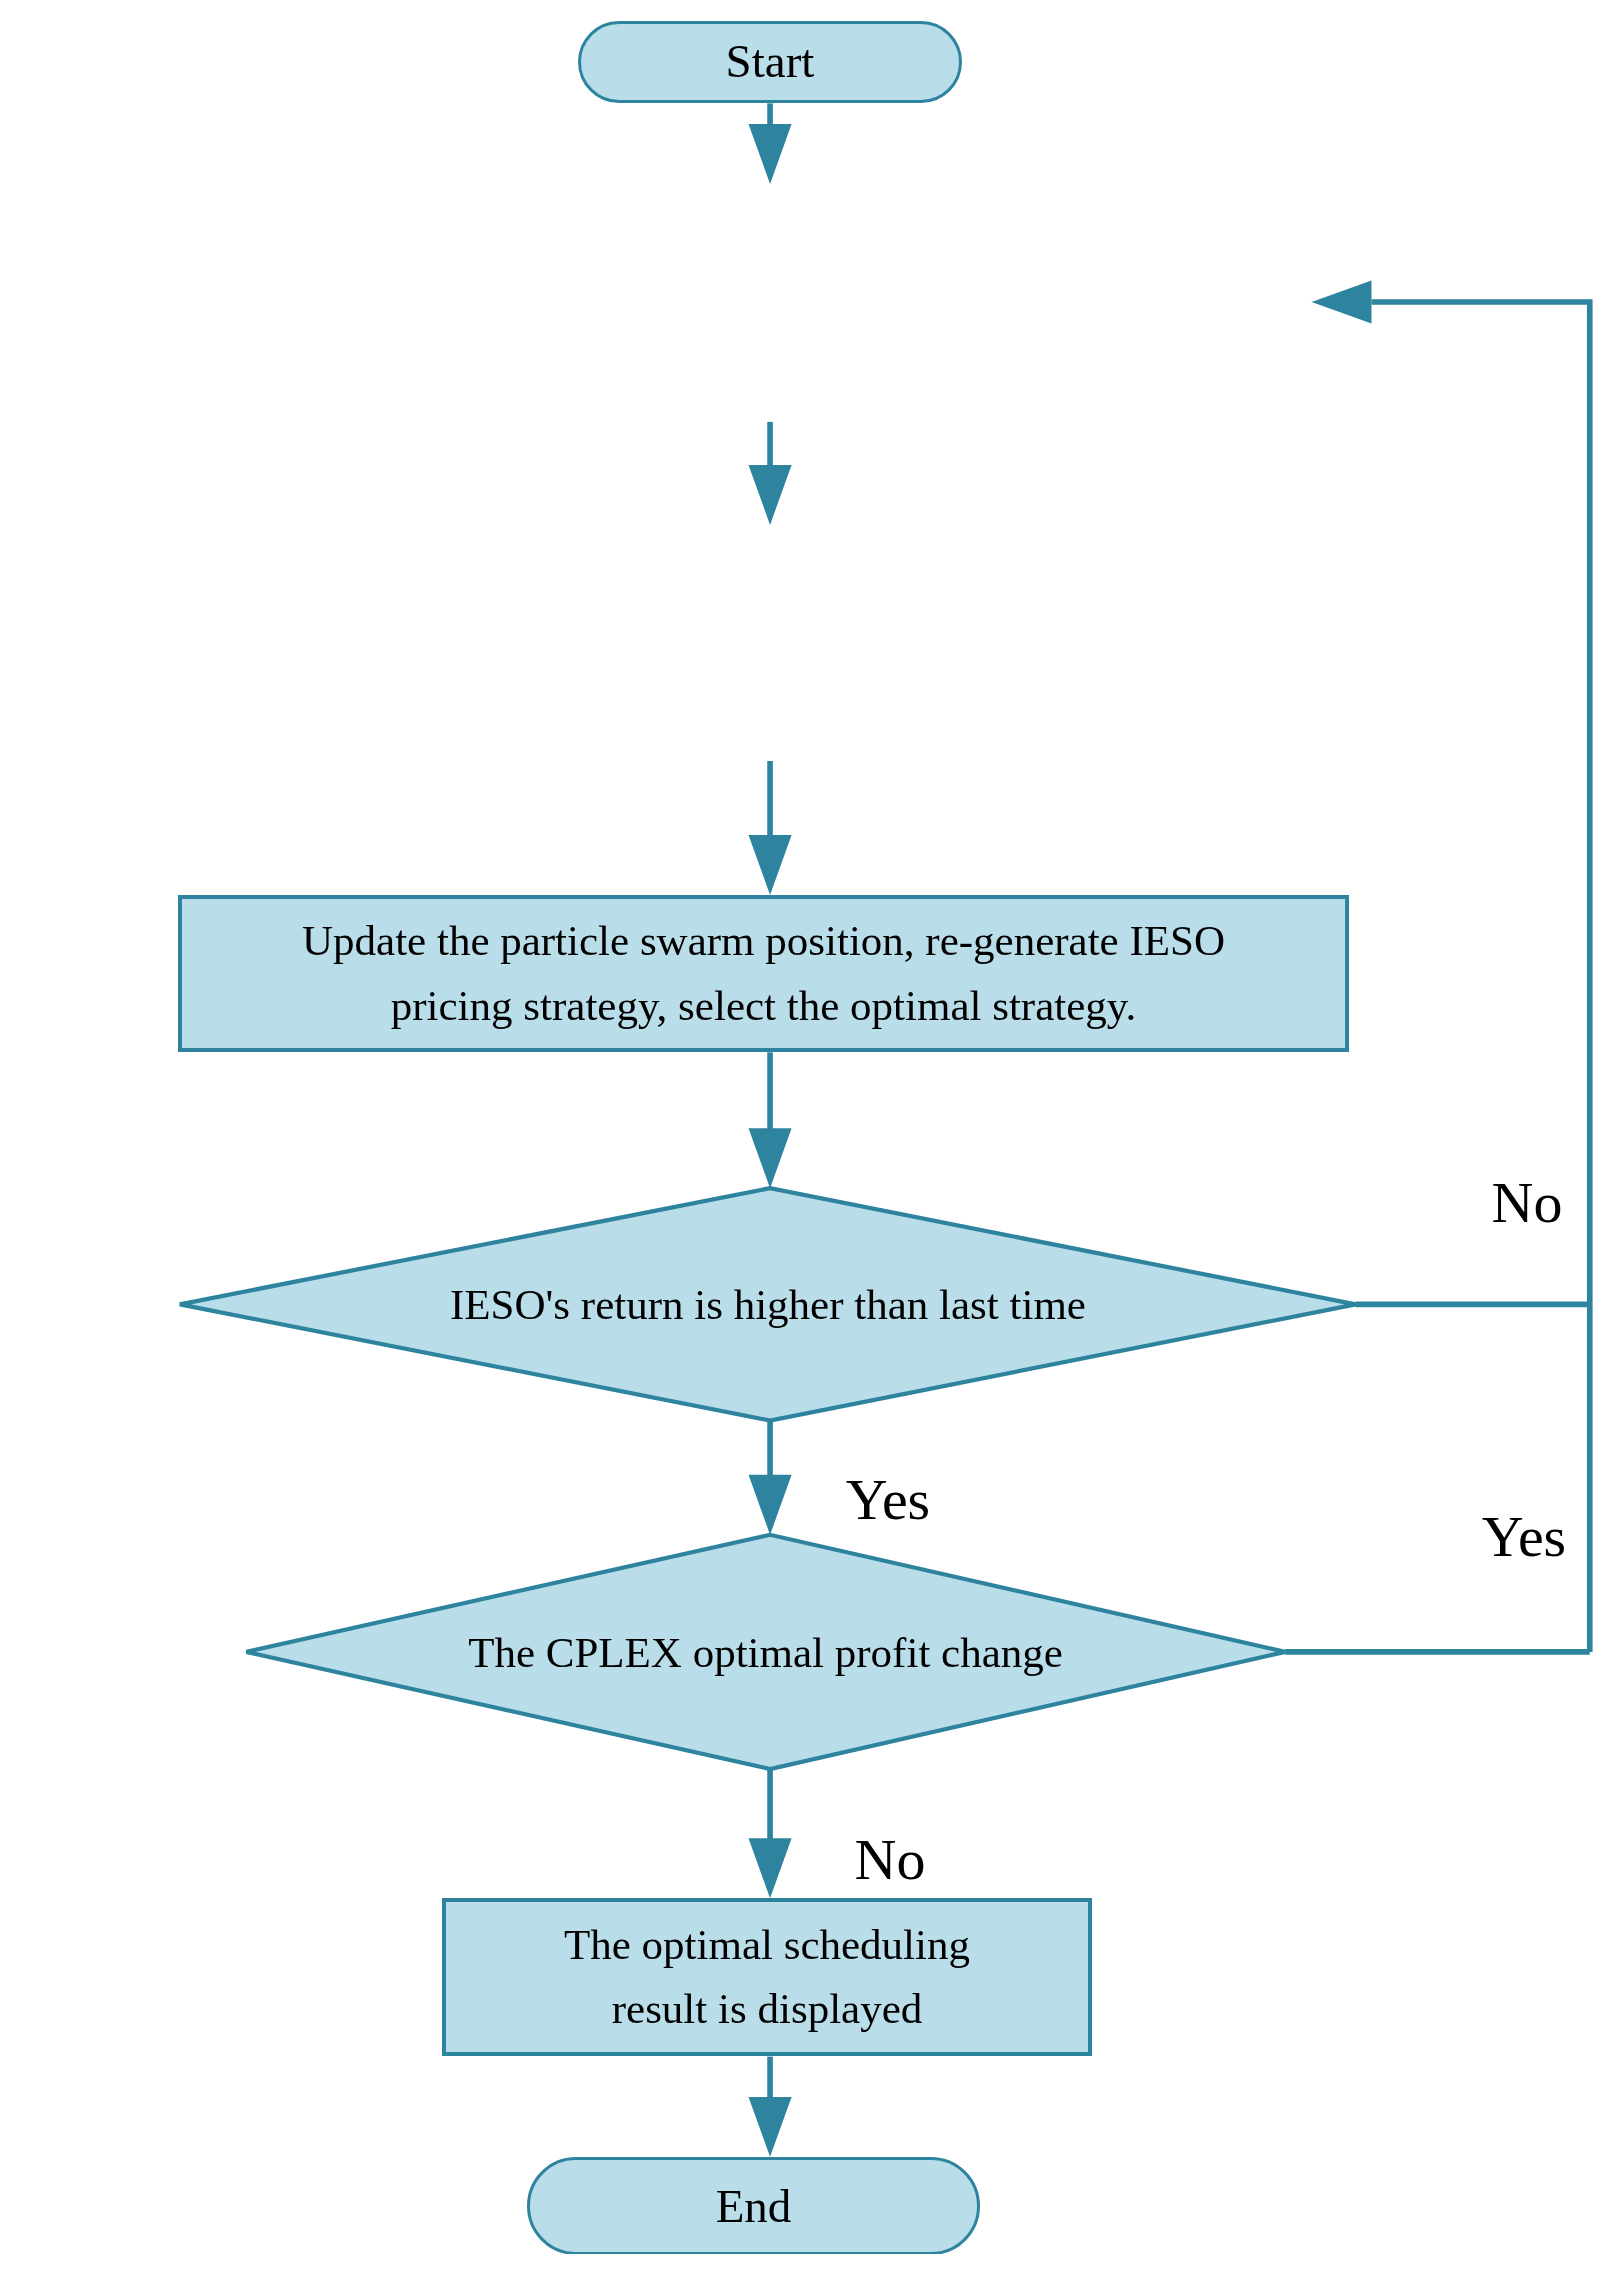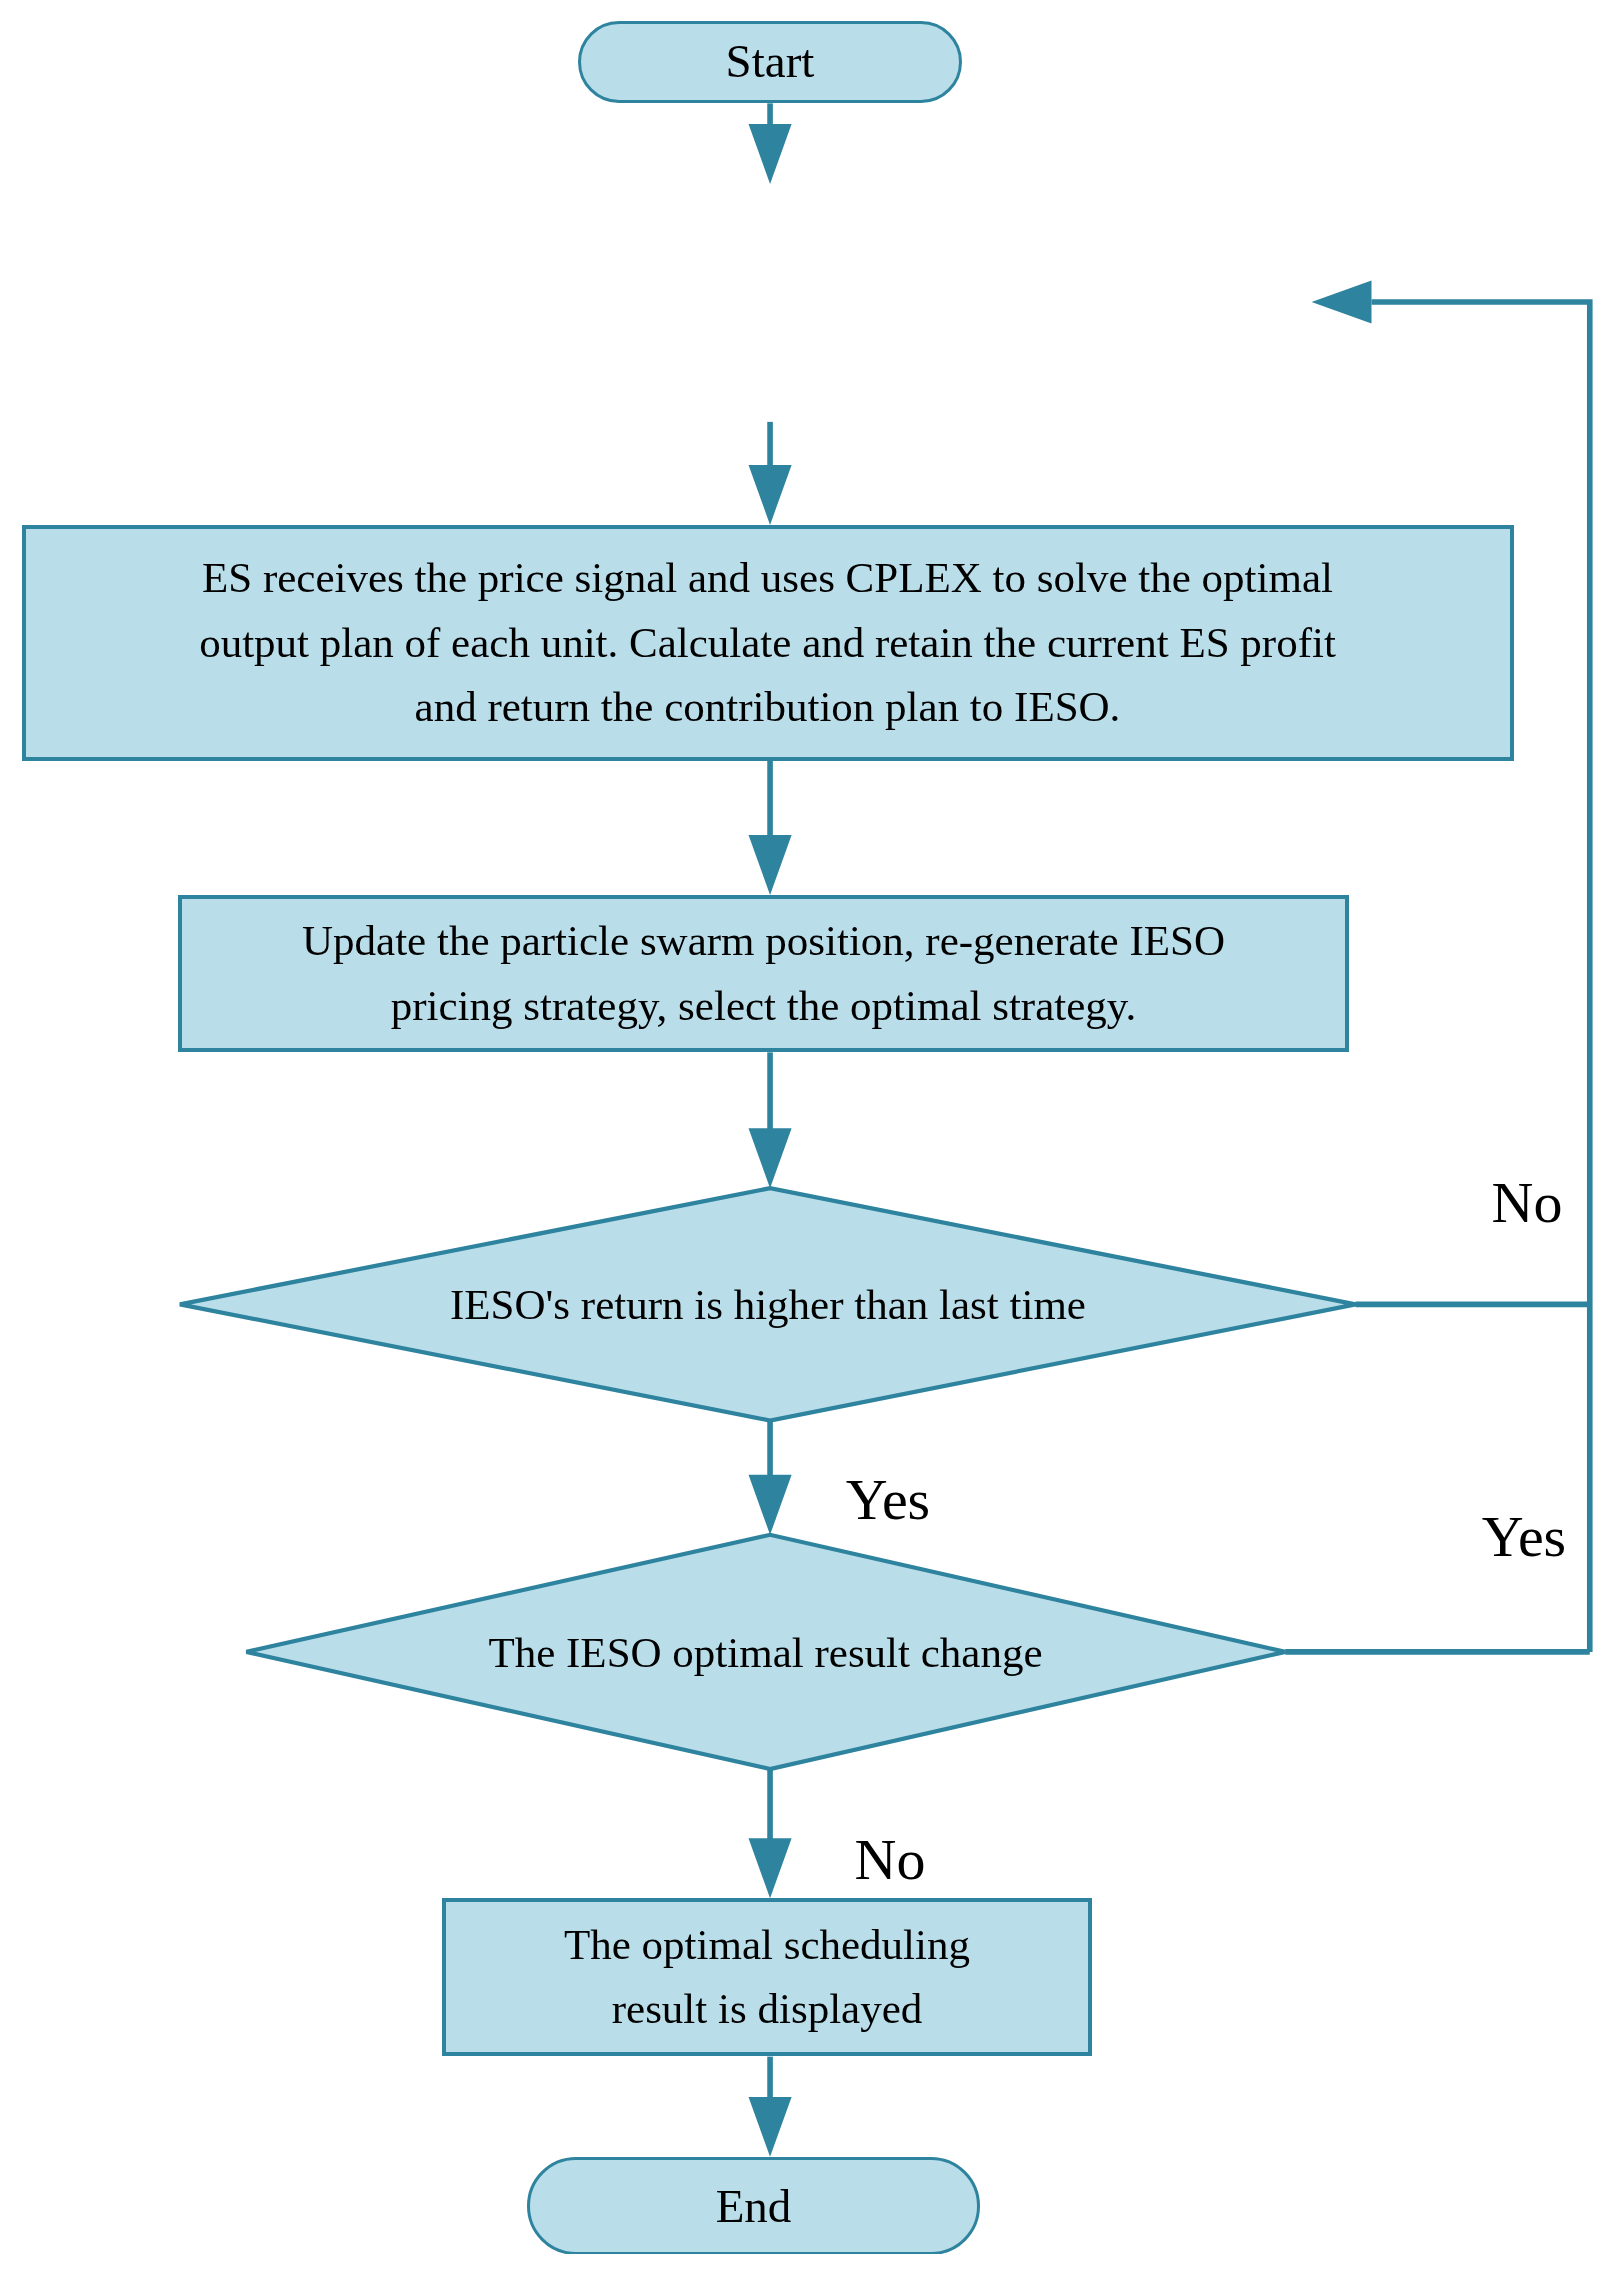--- a/index.html
+++ b/index.html
@@ -78,34 +78,29 @@
 
     <polygon points="192,1392 822,1268 1447,1392 822,1516" fill="#b9dde9" stroke="#2e839e" stroke-width="4.5"></polygon>
     <polygon points="263,1763 822,1638 1372,1763 822,1888" fill="#b9dde9" stroke="#2e839e" stroke-width="4.5"></polygon>
   </svg>
 
   <div class="node stadium" style="left:578px; top:20.6px; width:384px; height:82px; border-radius:43px;">
     <div class="node-text terminal-text">Start</div>
   </div>
 
 
-  <div class="node" style="left:21.5px; top:525px; width:1492px; height:236px;">
-    <div class="node-text">ES receives the price signal and uses CPLEX to solve the optimal
-output plan of each unit. Calculate and retain the current ES profit
-and return the contribution plan to IESO.</div>
-  </div>
 
   <div class="node" style="left:178px; top:895px; width:1171px; height:157px;">
     <div class="node-text">Update the particle swarm position, re-generate IESO
 pricing strategy, select the optimal strategy.</div>
   </div>
 
   <div class="diamond-text" style="left:180px; top:1188px; width:1176px; height:232px;">IESO's return is higher than last time</div>
 
-  <div class="diamond-text" style="left:246px; top:1535px; width:1039px; height:234px;">The IESO optimal result change</div>
+  <div class="diamond-text" style="left:246px; top:1535px; width:1039px; height:234px;">The CPLEX optimal profit change</div>
 
   <div class="node" style="left:442px; top:1898px; width:650px; height:158px;">
     <div class="node-text">The optimal scheduling
 result is displayed</div>
   </div>
 
   <div class="node stadium" style="left:527px; top:2157px; width:453px; height:98px; border-radius:52px;">
     <div class="node-text terminal-text">End</div>
   </div>
 

